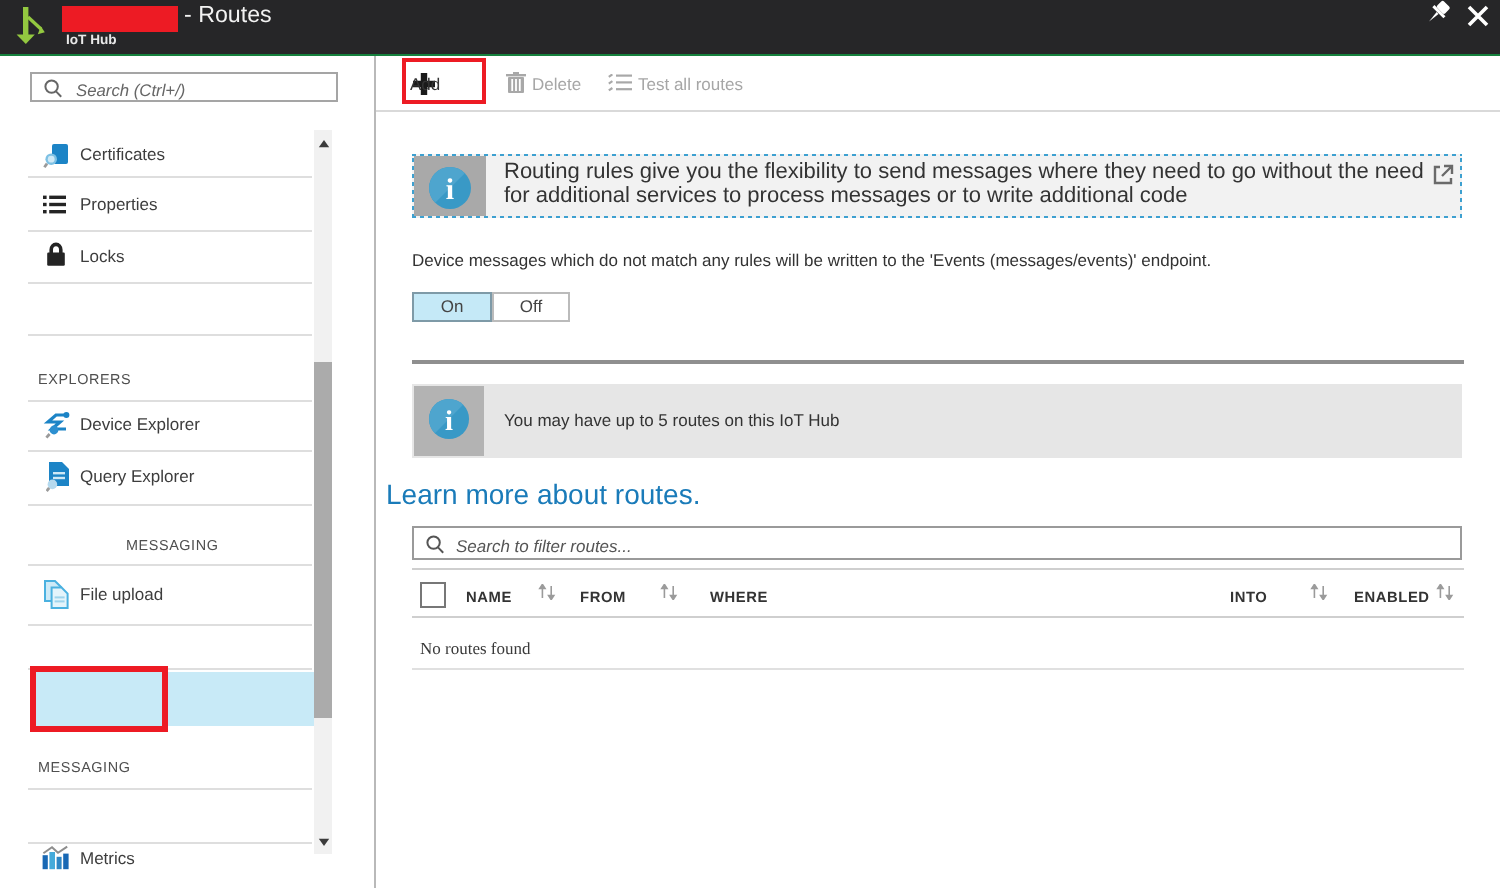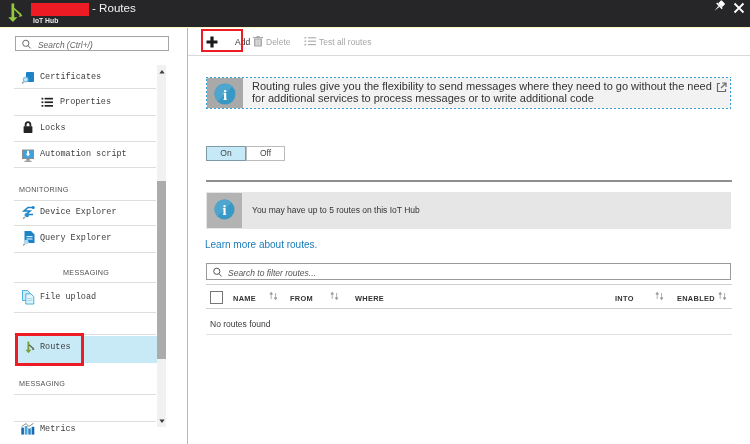--- a/index.html
+++ b/index.html
@@ -1,31 +1,31 @@
 <!DOCTYPE html>
 <html><head>
 <meta charset="utf-8">
 <style>
   * { margin:0; padding:0; box-sizing:border-box; }
   body { font-family:"Liberation Sans", sans-serif; width:750px; height:444px; overflow:hidden; background:#fff; }
-  #page { position:relative; width:750px; height:444px; background:#fef9c3; }
+  #page { position:relative; width:750px; height:444px; background:#15803d; }
   .abs { position:absolute; }
 
   
   #topbar { position:absolute; left:0; top:0; width:750px; height:27px; background:#262628; }
   #redact { position:absolute; left:31px; top:3px; width:58px; height:13px; background:#ed1b24; }
   #title { position:absolute; left:92px; top:1px; color:#f2f2f2; font-size:11.6px; }
   #subt { position:absolute; left:33px; top:16.5px; color:#e8e8e8; font-size:6.8px; font-weight:bold; }
 
   
   #sidebar { position:absolute; left:0; top:28px; width:188px; height:416px; background:#fff; border-right:1px solid #b9b9b9; }
   #sbsearch { position:absolute; left:15px; top:8px; width:154px; height:15px; border:1px solid #a5a5a5; background:#fff; }
   #sbsearch span { position:absolute; left:22px; top:2.5px; font-size:8.4px; font-style:italic; color:#666; }
   .sep { position:absolute; left:14px; width:142px; height:1px; background:#dedede; }
-  .mitem { position:absolute; left:0; width:164px; height:26px;font-family:Liberation Mono, monospace; }
+  .mitem { position:absolute; left:0; width:164px; height:26px; }
   .mitem .txt { position:absolute; left:40px; top:8px; font-size:8.5px; color:#3d3d3d; }
   .shead { position:absolute; left:19px; font-size:7.2px; color:#4f4f4f; letter-spacing:0.3px; }
   .micon { position:absolute; left:21px; }
 
   
   #sbtrack { position:absolute; left:157px; top:37px; width:9px; height:362px; background:#f1f1f1; }
   #sbthumb { position:absolute; left:157px; top:153px; width:9px; height:178px; background:#ababab; }
 
   
   #content { position:absolute; left:188px; top:28px; width:562px; height:416px; background:#fff; }
@@ -33,28 +33,28 @@
   .tbtxt { font-size:8.5px; color:#a6a6a6; position:absolute; top:9px; }
   #addbox { position:absolute; left:12.5px; top:0.5px; width:42px; height:23px; border:2.5px solid #ed1b24; }
 
   .infobox { position:absolute; left:18px; width:525px; }
   .ibsq { position:absolute; left:0.5px; top:0.5px; width:35.5px; }
 
   #devicemsg { position:absolute; left:18px; top:97px; font-size:8.5px; color:#333; }
   #togon { position:absolute; left:18px; top:118px; width:40px; height:15px; background:#c5e9f7; border:1px solid #7e9aa7; font-size:8.5px; color:#444; text-align:center; line-height:13.5px; }
   #togoff { position:absolute; left:58px; top:118px; width:39px; height:15px; background:#fff; border:1px solid #bbb; font-size:8.5px; color:#444; text-align:center; line-height:13.5px; }
   #darksep { position:absolute; left:18px; top:152px; width:526px; height:1.5px; background:#8f8f8f; }
-  #learnmore { position:absolute; left:17px; top:211px; font-size:10px; color:#1a7bb9; }
+  #learnmore { position:absolute; left:5px; top:211px; font-size:14px; color:#1a7bb9; }
   #filterbox { position:absolute; left:18px; top:235px; width:525px; height:17px; border:1px solid #9a9a9a; }
   #filterbox span { position:absolute; left:21px; top:3.5px; font-size:8.5px; font-style:italic; color:#555; }
   #thead { position:absolute; left:18px; top:255.5px; width:526px; height:25px; border-top:1px solid #cfcfcf; border-bottom:1px solid #cfcfcf; }
   .th { position:absolute; top:9px; font-size:7.4px; font-weight:bold; color:#333; letter-spacing:0.3px; }
   .sortsvg { position:absolute; top:7.5px; }
   #cbx { position:absolute; left:4px; top:6px; width:13px; height:13px; border:1px solid #777; background:#fff; }
-  #noroutes { position:absolute; left:22px; top:291px; font-size:8.5px; color:#3a3a3a; }
+  #noroutes { position:absolute; left:22px; top:291px; font-size:8.5px; color:#3a3a3a;font-family:Liberation Serif, serif; }
   #noroutesline { position:absolute; left:18px; top:306px; width:526px; height:1px; background:#e0e0e0; }
 </style>
 </head>
 <body>
 <div id="page">
 
   <div id="topbar">
     <svg class="abs" style="left:6px; top:1px;" width="19" height="24" viewBox="0 0 19 24">
       <rect x="5.5" y="2.5" width="2.7" height="14.5" fill="#93c840"></rect>
       <polygon points="2.3,16.2 11.4,16.2 6.9,21" fill="#93c840"></polygon>
@@ -88,21 +88,21 @@
     <div class="mitem" style="top:36px;">
         <span class="txt">Certificates</span>
       <svg class="micon" style="top:7px;" width="14" height="14" viewBox="0 0 14 14">
         <rect x="5" y="1" width="8" height="10" rx="1" fill="#1c84c6"></rect>
         <circle cx="4.6" cy="8.6" r="2.9" fill="#7ec1e4"></circle>
         <circle cx="4.6" cy="8.6" r="1.7" fill="#cfe9f6"></circle>
         <line x1="2.5" y1="10.8" x2="1.2" y2="12.6" stroke="#9a9a9a" stroke-width="1.4"></line>
       </svg>
     </div>
     <div class="sep" style="top:60px;"></div>
-    <div class="mitem" style="top:61px;margin-left:20px;">
+    <div class="mitem" style="top:61px;">
         <span class="txt">Properties</span>
       <svg class="micon" style="top:8px;" width="13" height="11" viewBox="0 0 13 11">
         <g fill="#242424">
           <rect x="0.5" y="0.8" width="1.8" height="1.7"></rect>
             <rect x="3.6" y="0.8" width="8.4" height="1.7"></rect>
           <rect x="0.5" y="4.4" width="1.8" height="1.7"></rect>
             <rect x="3.6" y="4.4" width="8.4" height="1.7"></rect>
           <rect x="0.5" y="8" width="1.8" height="1.7"></rect>
             <rect x="3.6" y="8" width="8.4" height="1.7"></rect>
         </g>
@@ -110,33 +110,23 @@
     </div>
     <div class="sep" style="top:87px;"></div>
     <div class="mitem" style="top:87px;">
         <span class="txt">Locks</span>
       <svg class="micon" style="left:22.5px; top:6px;" width="10" height="13" viewBox="0 0 10 13">
         <path d="M2.6 5.5 V3.9 A2.4 2.7 0 0 1 7.4 3.9 V5.5" fill="none" stroke="#242424" stroke-width="1.8"></path>
         <rect x="0.6" y="5.3" width="8.8" height="6.6" rx="0.6" fill="#242424"></rect>
       </svg>
     </div>
     <div class="sep" style="top:113px;"></div>
-    <div class="mitem" style="top:113px;">
-        <span class="txt">Automation script</span>
-      <svg class="micon" style="top:8px;" width="14" height="13" viewBox="0 0 14 13">
-        <rect x="1" y="0.5" width="12" height="9.5" fill="#8d8d8d"></rect>
-        <rect x="2" y="1.5" width="10" height="7.5" fill="#3ea2dc"></rect>
-        <polygon points="7,7.5 4.8,4.8 6,4.8 6,1.8 8,1.8 8,4.8 9.2,4.8" fill="#fff"></polygon>
-        <polygon points="5.7,10 8.3,10 9,11.8 5,11.8" fill="#8d8d8d"></polygon>
-        <rect x="3.4" y="11.8" width="7.2" height="1" fill="#8d8d8d"></rect>
-      </svg>
-    </div>
     <div class="sep" style="top:139px;"></div>
 
-    <div class="shead" style="top:157px;">MONITORING</div>
+    <div class="shead" style="top:157px;">EXPLORERS</div>
     <div class="sep" style="top:171.5px;"></div>
     <div class="mitem" style="top:171px;">
         <span class="txt">Device Explorer</span>
       <svg class="micon" style="top:6px;" width="15" height="15" viewBox="0 0 15 15">
         <g stroke="#1c84c6" stroke-width="1.6" fill="none">
           <path d="M12 2.5 H7 L3 6 H9 L5 9.5 H12"></path>
         </g>
         <circle cx="12.2" cy="2.5" r="1.5" fill="#1c84c6"></circle>
         <circle cx="6" cy="10" r="2.2" fill="#2c8fd0"></circle>
         <line x1="3.8" y1="12" x2="2.2" y2="13.8" stroke="#9a9a9a" stroke-width="1.4"></line>
@@ -163,29 +153,20 @@
         <path d="M0.5 0.5 H5.5 L8.5 3.5 V10.5 H0.5 Z" fill="#cdeaf7" stroke="#4ab1e0" stroke-width="1"></path>
         <path d="M3.8 3.8 H8.8 L11.8 6.8 V14 H3.8 Z" fill="#e4f4fb" stroke="#4ab1e0" stroke-width="1"></path>
         <rect x="5.3" y="8.2" width="5" height="1" fill="#9fd4ec"></rect>
         <rect x="5.3" y="10.2" width="5" height="1" fill="#9fd4ec"></rect>
       </svg>
     </div>
     <div class="sep" style="top:283.5px;"></div>
     <div class="sep" style="top:305.5px;"></div>
 
     <div class="abs" style="left:16px; top:307.5px; width:141px; height:27px; background:#c8eaf7;"></div>
-    <div class="mitem" style="top:306px;">
-        <span class="txt">Routes</span>
-      <svg class="micon" style="left:24px; top:6px;" width="12" height="15" viewBox="0 0 19 24">
-        <rect x="5.5" y="2.5" width="2.9" height="14" fill="#7c9d33"></rect>
-        <polygon points="2.3,15.7 11.6,15.7 7,21" fill="#7c9d33"></polygon>
-        <line x1="8" y1="7.5" x2="14.6" y2="13.6" stroke="#5d6152" stroke-width="2"></line>
-        <polygon points="12.9,16.4 16.9,15.2 14.5,11.9" fill="#5d6152"></polygon>
-      </svg>
-    </div>
     <div class="abs" style="left:15px; top:305px; width:68.5px; height:32.5px; border:3px solid #ed1b24;"></div>
 
     <div class="shead" style="top:350.5px;">MESSAGING</div>
     <div class="sep" style="top:366px;"></div>
     <div class="mitem" style="top:366px;margin-top:22px;">
         <span class="txt">Metrics</span>
       <svg class="micon" style="top:5px;" width="15" height="14" viewBox="0 0 15 14">
         <rect x="0.3" y="6.6" width="2.6" height="7" fill="#1868b4"></rect>
         <rect x="3.7" y="5" width="2.8" height="8.6" fill="#45aada"></rect>
         <rect x="7.3" y="7.4" width="2.5" height="6.2" fill="#2e86c4"></rect>
@@ -203,21 +184,21 @@
     <svg class="abs" style="left:158px; top:390px;" width="8" height="6" viewBox="0 0 8 6">
         <polygon points="4,5 6.6,1.4 1.4,1.4" fill="#3b3b3b"></polygon>
       </svg>
   </div>
 
   <div id="content">
     <div id="toolbar">
       <svg class="abs" style="left:17.5px; top:7.5px;" width="12" height="12" viewBox="0 0 12 12">
         <path d="M6 0.5 V11.5 M0.5 6 H11.5" stroke="#1a1a1a" stroke-width="3.2"></path>
       </svg>
-      <div class="tbtxt" style="left:47px; color:#333;text-align:right;">Add</div>
+      <div class="tbtxt" style="left:17px; color:#333;text-align:right;">Add</div>
       <div id="addbox"></div>
       <svg class="abs" style="left:65px; top:8px;" width="10" height="11" viewBox="0 0 10 11">
         <rect x="1" y="2.5" width="8" height="8" rx="0.5" fill="#a8a8a8"></rect>
         <rect x="0" y="1" width="10" height="1.2" fill="#a8a8a8"></rect>
         <rect x="3.5" y="0" width="3" height="1.5" fill="#a8a8a8"></rect>
         <g stroke="#fff" stroke-width="0.9">
             <line x1="3.1" y1="3.5" x2="3.1" y2="9.5"></line>
             <line x1="5" y1="3.5" x2="5" y2="9.5"></line>
             <line x1="6.9" y1="3.5" x2="6.9" y2="9.5"></line>
           </g>
@@ -247,20 +228,21 @@
         <path d="M11 0.5 A10.5 10.5 0 0 0 3.6 18.4 L18.4 3.6 A10.47 10.47 0 0 0 11 0.5" fill="#4ea5ce"></path>
         <text x="11" y="16.5" font-family="Liberation Serif" font-size="15" font-weight="bold" fill="#fff" text-anchor="middle">i</text>
       </svg>
       <div class="abs" style="left:46px; top:2.5px; width:462px; font-size:11px; color:#333; line-height:12.5px;">Routing rules give you the flexibility to send messages where they need to go without the need for additional services to process messages or to write additional code</div>
       <svg class="abs" style="left:510px; top:5px;" width="11" height="11" viewBox="0 0 11 11">
         <path d="M4 1.5 H1.5 V9.5 H9.5 V7" fill="none" stroke="#6a6a6a" stroke-width="1.2"></path>
         <path d="M6 1 H10 V5 M10 1 L5 6" fill="none" stroke="#6a6a6a" stroke-width="1.2"></path>
       </svg>
     </div>
 
+    <div id="devicemsg">Device messages which do not match any rules will be written to the 'Events (messages/events)' endpoint.</div>
     <div id="togon">On</div>
     <div id="togoff">Off</div>
     <div id="darksep"></div>
 
     <div class="infobox" style="top:164px; height:36.5px; background:#e6e6e6;">
       <div class="ibsq" style="height:35px; background:#b3b3b3;"></div>
       <svg class="abs" style="left:7.5px; top:7px;" width="21" height="21" viewBox="0 0 22 22">
         <circle cx="11" cy="11" r="10.5" fill="#3999c6"></circle>
         <path d="M11 0.5 A10.5 10.5 0 0 0 3.6 18.4 L18.4 3.6 A10.47 10.47 0 0 0 11 0.5" fill="#4ea5ce"></path>
         <text x="11" y="16.5" font-family="Liberation Serif" font-size="15" font-weight="bold" fill="#fff" text-anchor="middle">i</text>

